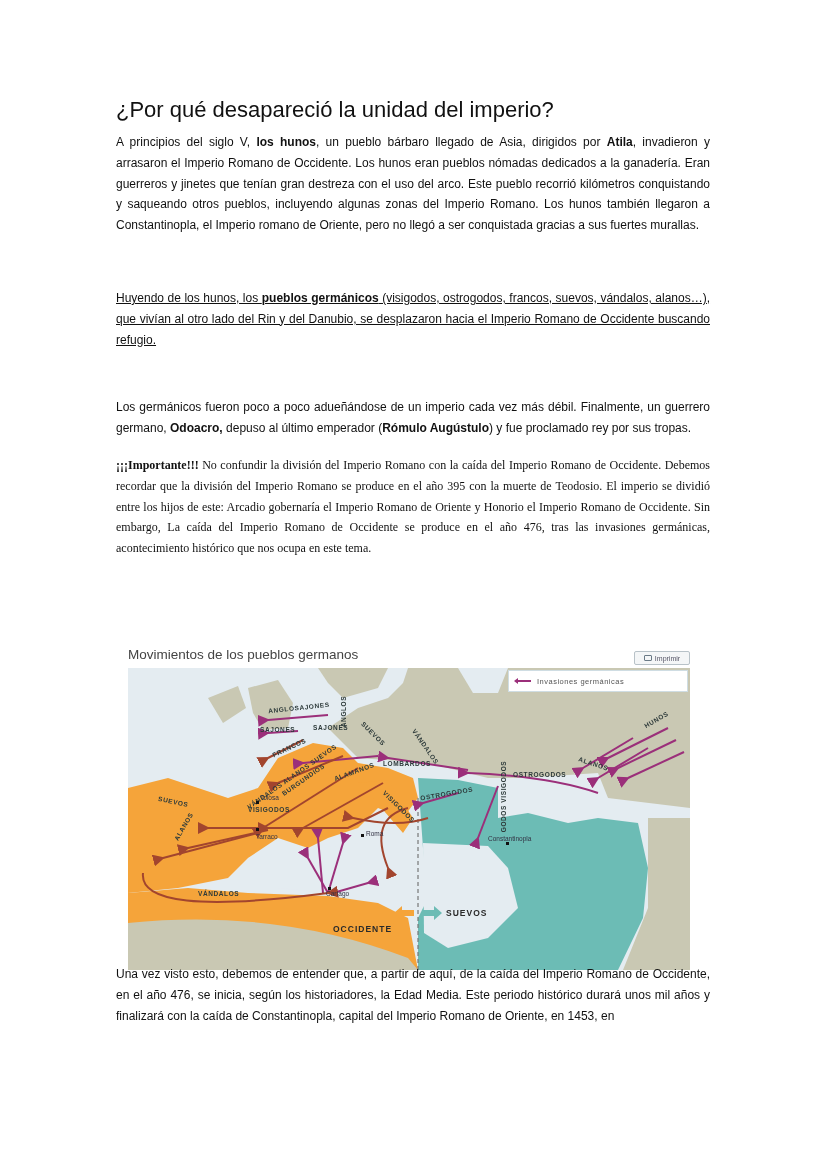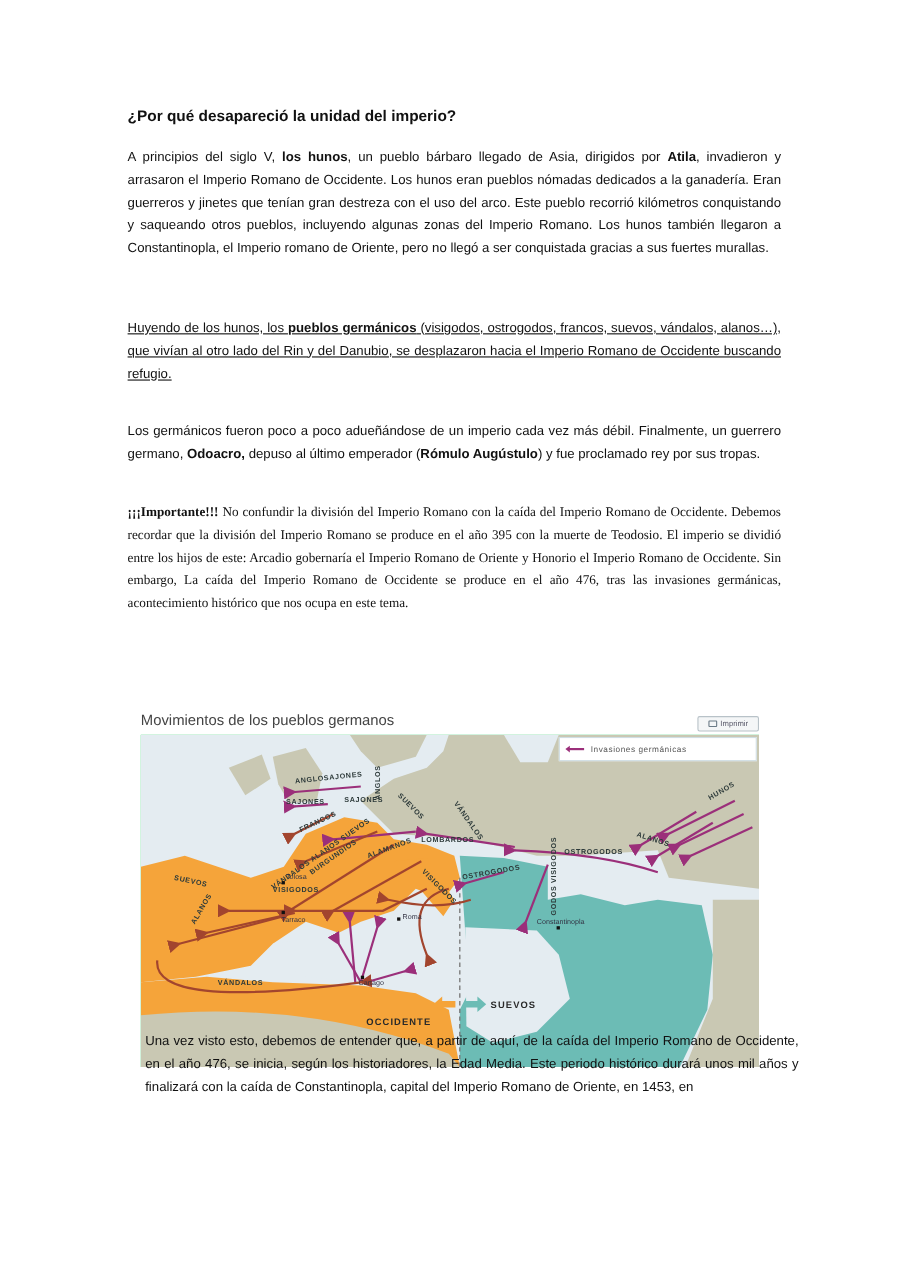--- a/index.html
+++ b/index.html
@@ -1,34 +1,34 @@
 <!DOCTYPE html>
 <html><head>
 <meta charset="utf-8">
 <style>
   html, body { margin:0; padding:0; background:#ffffff; }
   body { width:828px; height:1171px; position:relative; overflow:hidden;
          font-family:"Liberation Sans", sans-serif; color:#111; }
-  h1 { position:absolute; left:116px; top:97px; margin:0; font-size:14px; font-weight:bold; letter-spacing:0; }
+  h1 { position:absolute; left:116px; top:97px; margin:0; font-size:22px; font-weight:normal; letter-spacing:0; }
   .p { position:absolute; left:116px; width:594px; margin:0; font-size:12px; line-height:20.8px;
        text-align:justify; }
   .p b { font-weight:bold; }
   .p1 { top:132px; }
   .p2 { top:288px;text-decoration:underline; }
-  .p3 { top:381px; }
+  .p3 { top:397px; }
   .p4 { top:455px;font-family:Liberation Serif, serif; }
-  .p5 { top:936px;margin-left:16px; }
+  .p5 { top:964px; }
 
   .map-wrap { position:absolute; left:122px; top:640px; width:574px; height:336px; }
   .map-title { position:absolute; left:6px; top:7px; font-size:13.5px; color:#444; }
   .print-btn { position:absolute; right:6px; top:11px; width:54px; height:12px; border:1px solid #b8c2c8;
                border-radius:2px; background:#f4f6f7; font-size:7px; color:#556; display:flex;
                align-items:center; justify-content:center; gap:3px; }
   .print-btn .ico { width:8px; height:6px; border:1px solid #6a7a86; border-radius:1px; box-sizing:border-box; }
-  .map { position:absolute; left:6px; top:28px; width:562px; height:302px; overflow:hidden; background:#22c55e; }
+  .map { position:absolute; left:6px; top:28px; width:562px; height:302px; overflow:hidden; background:#fdba74; }
   .map svg { position:absolute; left:0; top:0; }
   .legend { position:absolute; left:380px; top:2px; width:180px; height:22px; background:#fff; border:1px solid #cfdde3;
             font-size:7.5px; color:#555; display:flex; align-items:center; padding-left:8px; box-sizing:border-box; gap:6px; letter-spacing:0.5px; }
   .legend .arrow { width:14px; height:2px; background:#9b2f7a; position:relative; }
   .legend .arrow:before { content:""; position:absolute; left:-3px; top:-2px; border-right:4px solid #9b2f7a;
                           border-top:3px solid transparent; border-bottom:3px solid transparent; }
   .lbl { position:absolute; font-size:6.5px; font-weight:bold; color:#2d3a3a; letter-spacing:0.6px; white-space:nowrap; }
   .city { position:absolute; font-size:6.5px; color:#334; white-space:nowrap; }
   .dot { position:absolute; width:3px; height:3px; background:#111; }
   .big { position:absolute; font-size:8.5px; font-weight:bold; color:#2a2a2a; letter-spacing:1px; }

